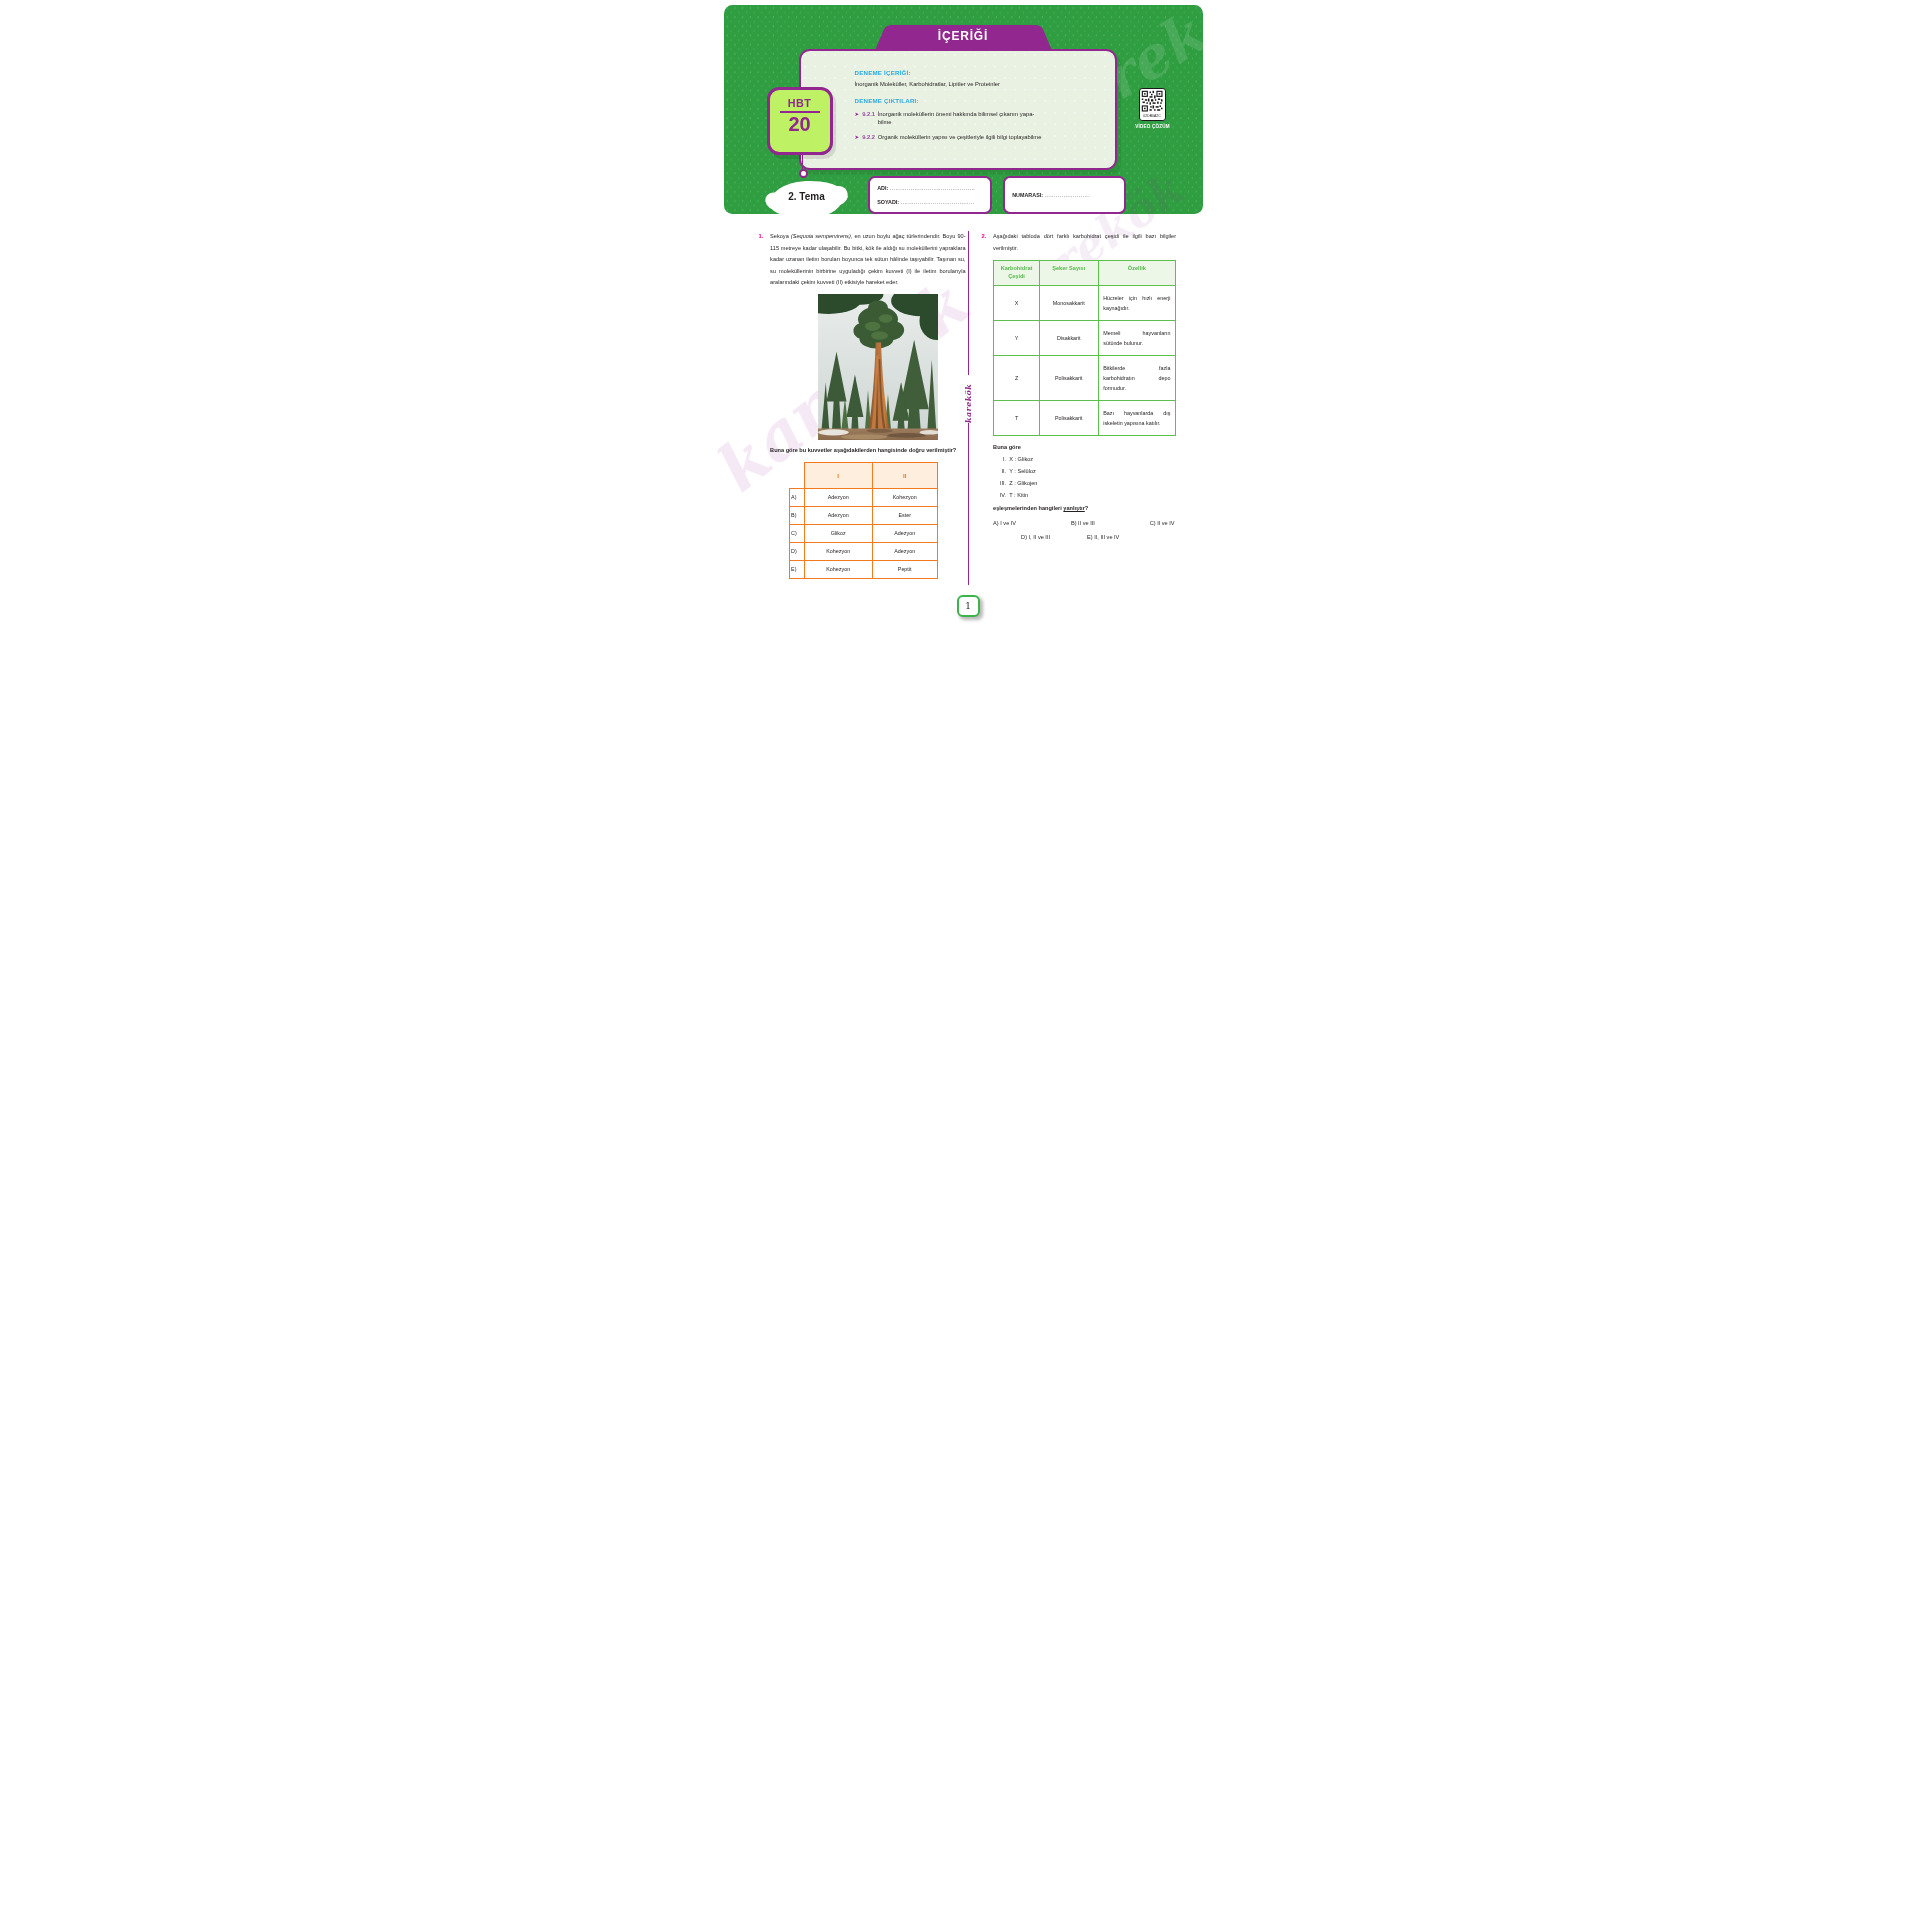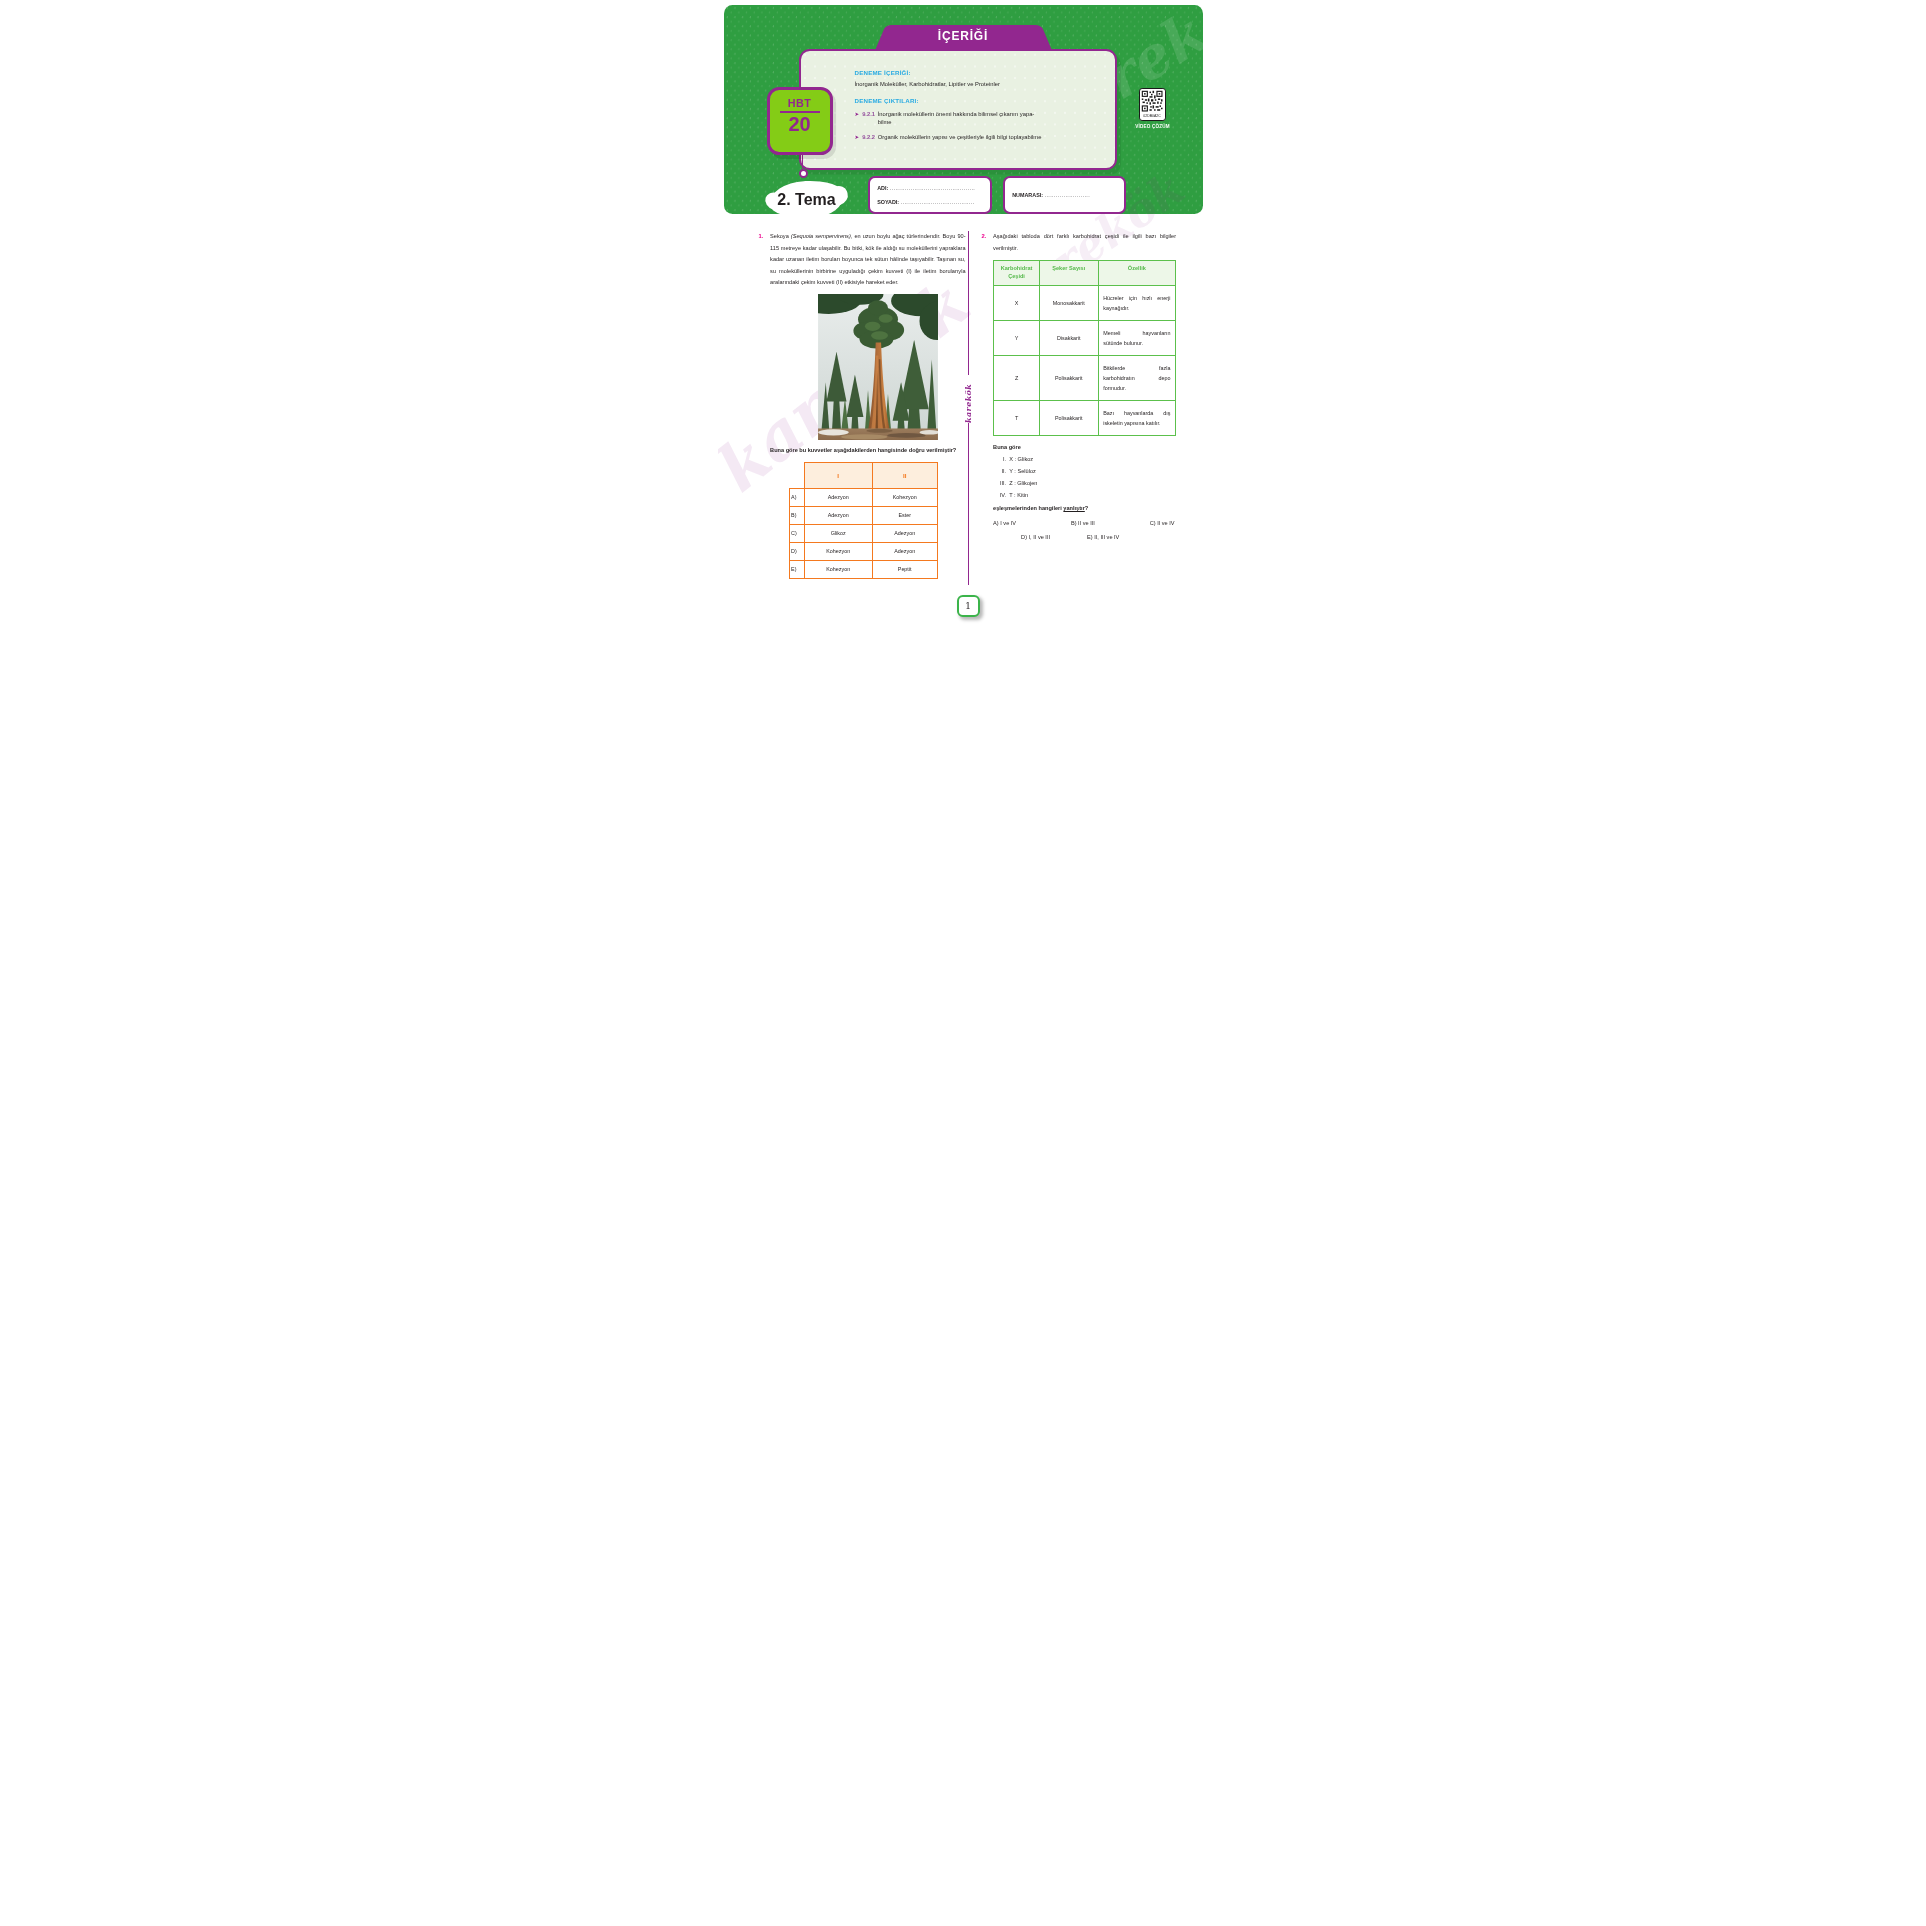--- a/index.html
+++ b/index.html
@@ -27,42 +27,42 @@
     background-size:10px 11.6px;box-shadow:3.9px 4.6px 0 rgba(0,0,0,0.08);}
   .info-inner{padding:17.7px 13px 0 54px;}
   .lbl-cyan{color:#29abe2;font-weight:bold;font-size:6.2px;letter-spacing:0.2px;}
   .info-text{font-size:5.8px;margin-top:5px;}
   .outputs-label{margin-top:10px;}
   .output-row{display:flex;margin-top:6.2px;font-size:5.8px;line-height:8.5px;}
   .arrow{color:#92278f;font-size:5.4px;margin-right:3.1px;line-height:8.5px;}
   .output-code{color:#93509c;font-weight:bold;margin-right:2.7px;white-space:nowrap;}
   .preline{white-space:pre-line;}
 
-  .hbt-badge{position:absolute;left:49px;top:87px;width:66px;height:68px;z-index:3;background:#84cc16;
+  .hbt-badge{position:absolute;left:49px;top:87px;width:66px;height:68px;z-index:3;background:#bef264;
     border:3.1px solid #92278f;border-radius:12.3px;box-sizing:border-box;text-align:center;
     box-shadow:3.1px 3.9px 0 rgba(0,0,0,0.10);}
   .hbt-top{color:#92278f;font-weight:bold;font-size:10.8px;letter-spacing:0.4px;margin-top:7px;}
   .hbt-line{width:40px;height:1.5px;background:#92278f;margin:2.3px auto 1.5px auto;border:none;}
   .hbt-num{color:#92278f;font-weight:bold;font-size:20px;line-height:21.6px;}
   .badge-stem{position:absolute;left:84px;top:154px;width:1.9px;height:16px;background:#92278f;z-index:2;}
   .badge-ring{position:absolute;left:81px;top:169px;width:5.4px;height:5.4px;background:#ffffff;
     border:2.3px solid #92278f;border-radius:50%;z-index:3;}
 
   .qr-box{position:absolute;left:421px;top:88px;width:27px;height:33px;background:#ffffff;border:1.2px solid #1a1a1a;
     border-radius:3.1px;z-index:2;text-align:center;box-sizing:border-box;padding-top:1.2px;}
   .qr-code-text{font-size:3.5px;color:#1a1a1a;margin-top:0.4px;}
   .qr-caption{position:absolute;left:414px;top:124px;width:42px;text-align:center;color:#ffffff;
     font-weight:bold;font-size:4.6px;letter-spacing:0.2px;z-index:2;}
 
   .tema-splash{position:absolute;left:52px;top:181px;width:74px;height:37px;z-index:2;}
   .tema-blob{position:absolute;left:0;top:0;width:100%;height:100%;background:#ffffff;
     border-radius:48% 52% 44% 56% / 58% 42% 60% 40%;transform:rotate(-3deg);}
   .tema-blob:before{content:"";position:absolute;left:-4.6px;top:10px;width:20px;height:17px;background:#ffffff;border-radius:50% 50% 45% 55%;transform:rotate(20deg);}
   .tema-blob:after{content:"";position:absolute;right:-3.9px;top:7px;width:22.3px;height:19px;background:#ffffff;border-radius:55% 45% 50% 50%;transform:rotate(-15deg);}
-  .tema-text{position:absolute;left:0;top:10px;width:100%;text-align:center;font-size:16px;font-weight:bold;z-index:2;}
+  .tema-text{position:absolute;left:0;top:10px;width:100%;text-align:center;font-size:10px;font-weight:bold;z-index:2;}
 
   .form-box{position:absolute;background:#ffffff;border:2.3px solid #92278f;border-radius:7px;box-sizing:border-box;z-index:2;
     display:flex;flex-direction:column;justify-content:space-around;padding:3.9px 7.7px;}
   .form-name{left:150px;top:176px;width:124px;height:38px;}
   .form-number{left:285px;top:176px;width:123px;height:38px;justify-content:center;}
   .form-line{font-size:5.4px;color:#231f20;white-space:nowrap;overflow:hidden;}
   .form-line b{font-weight:bold;}
   .form-dots{letter-spacing:0.4px;}
 
   

